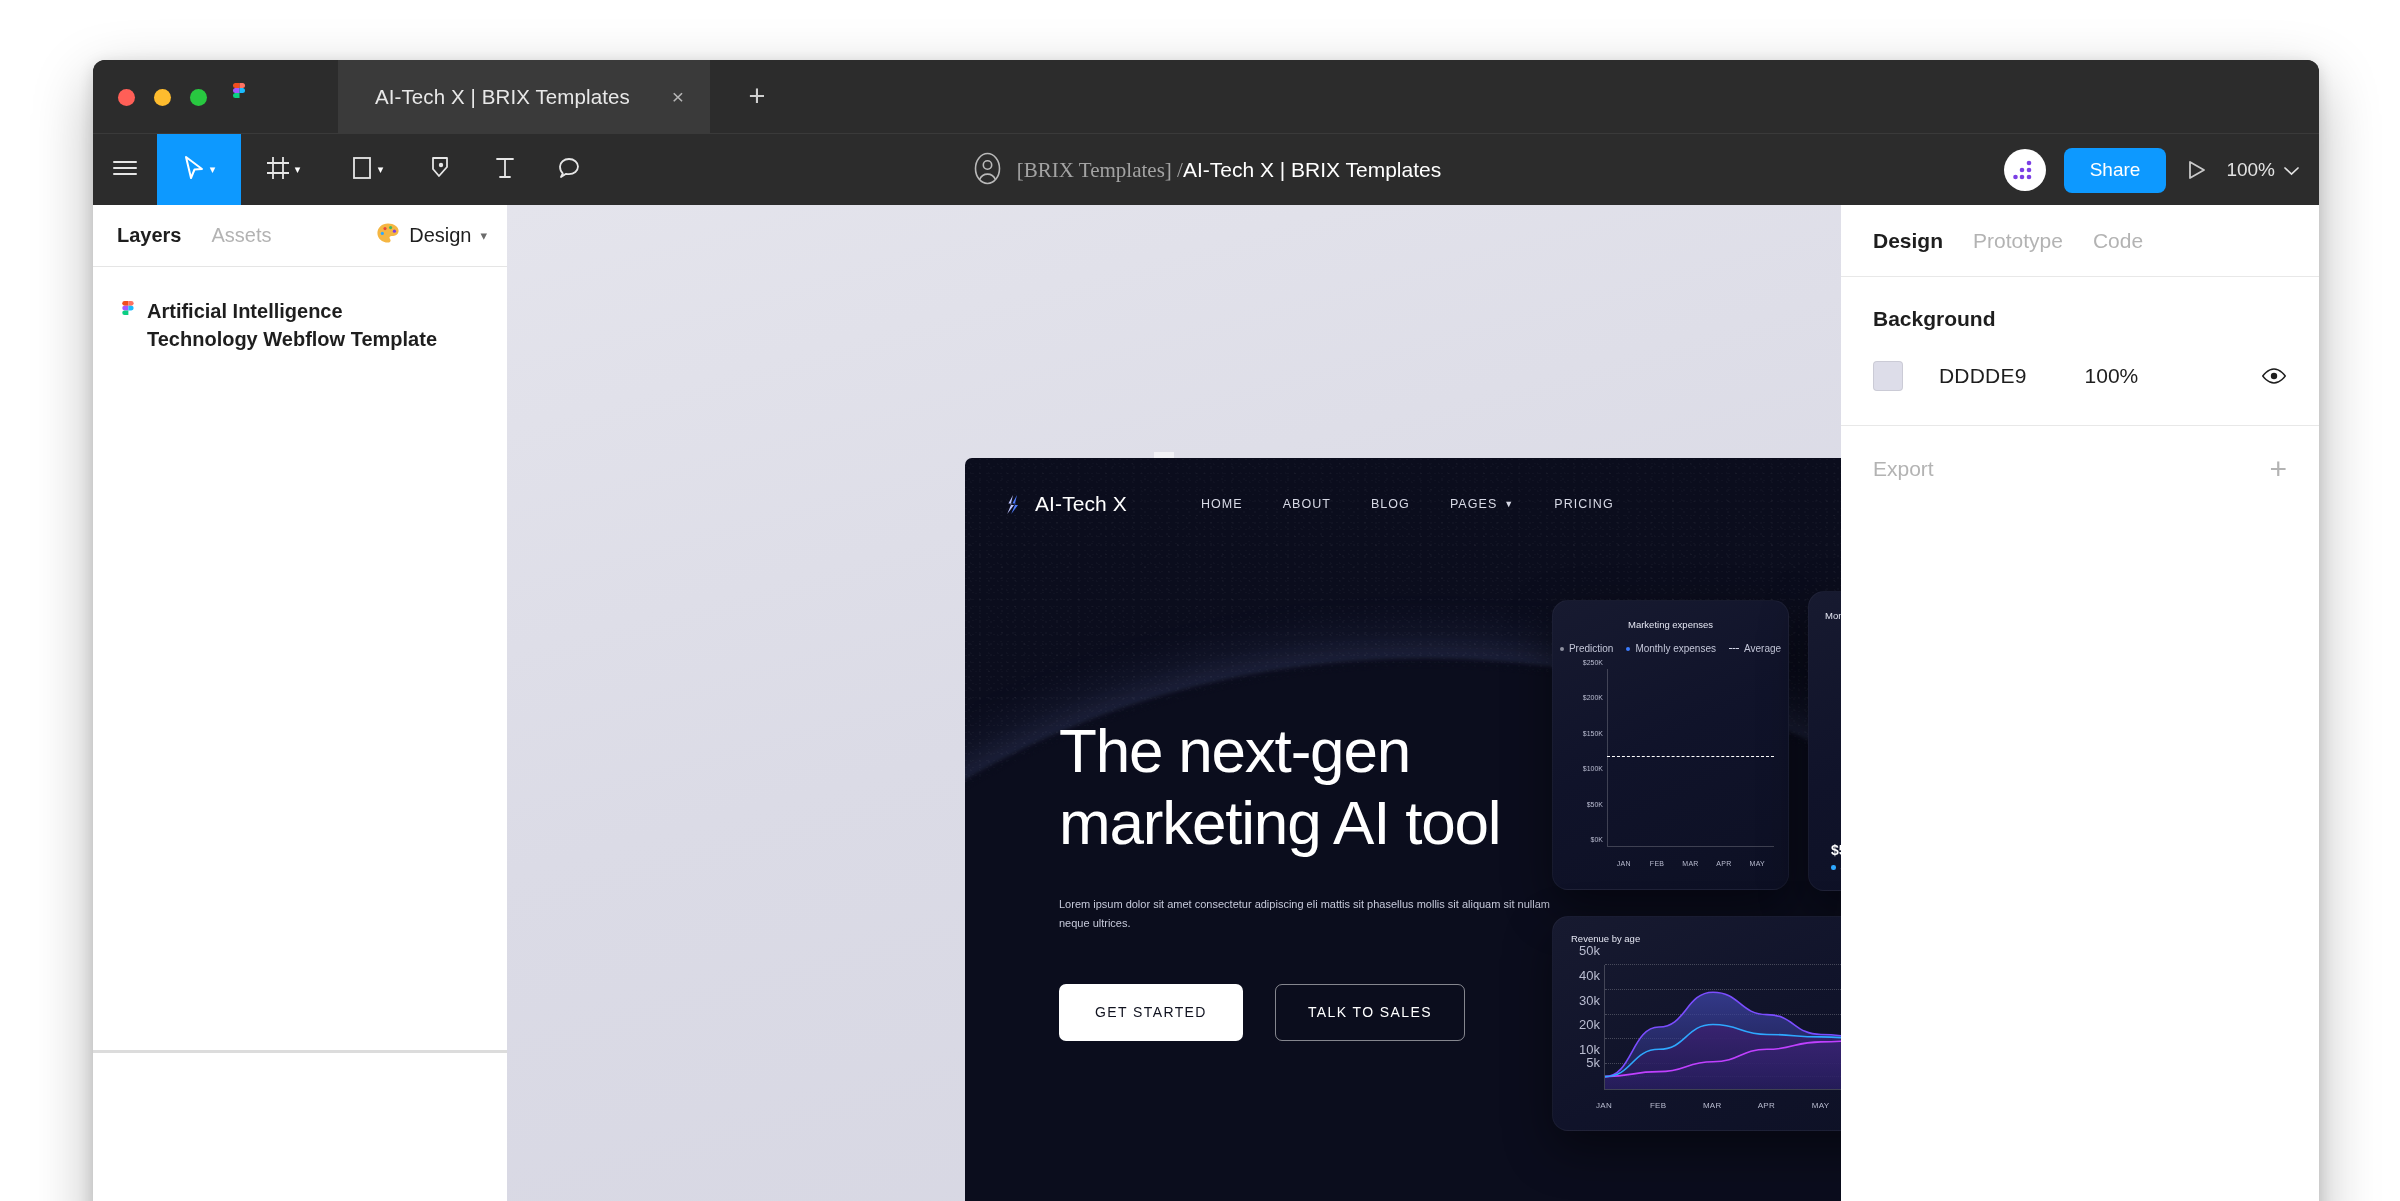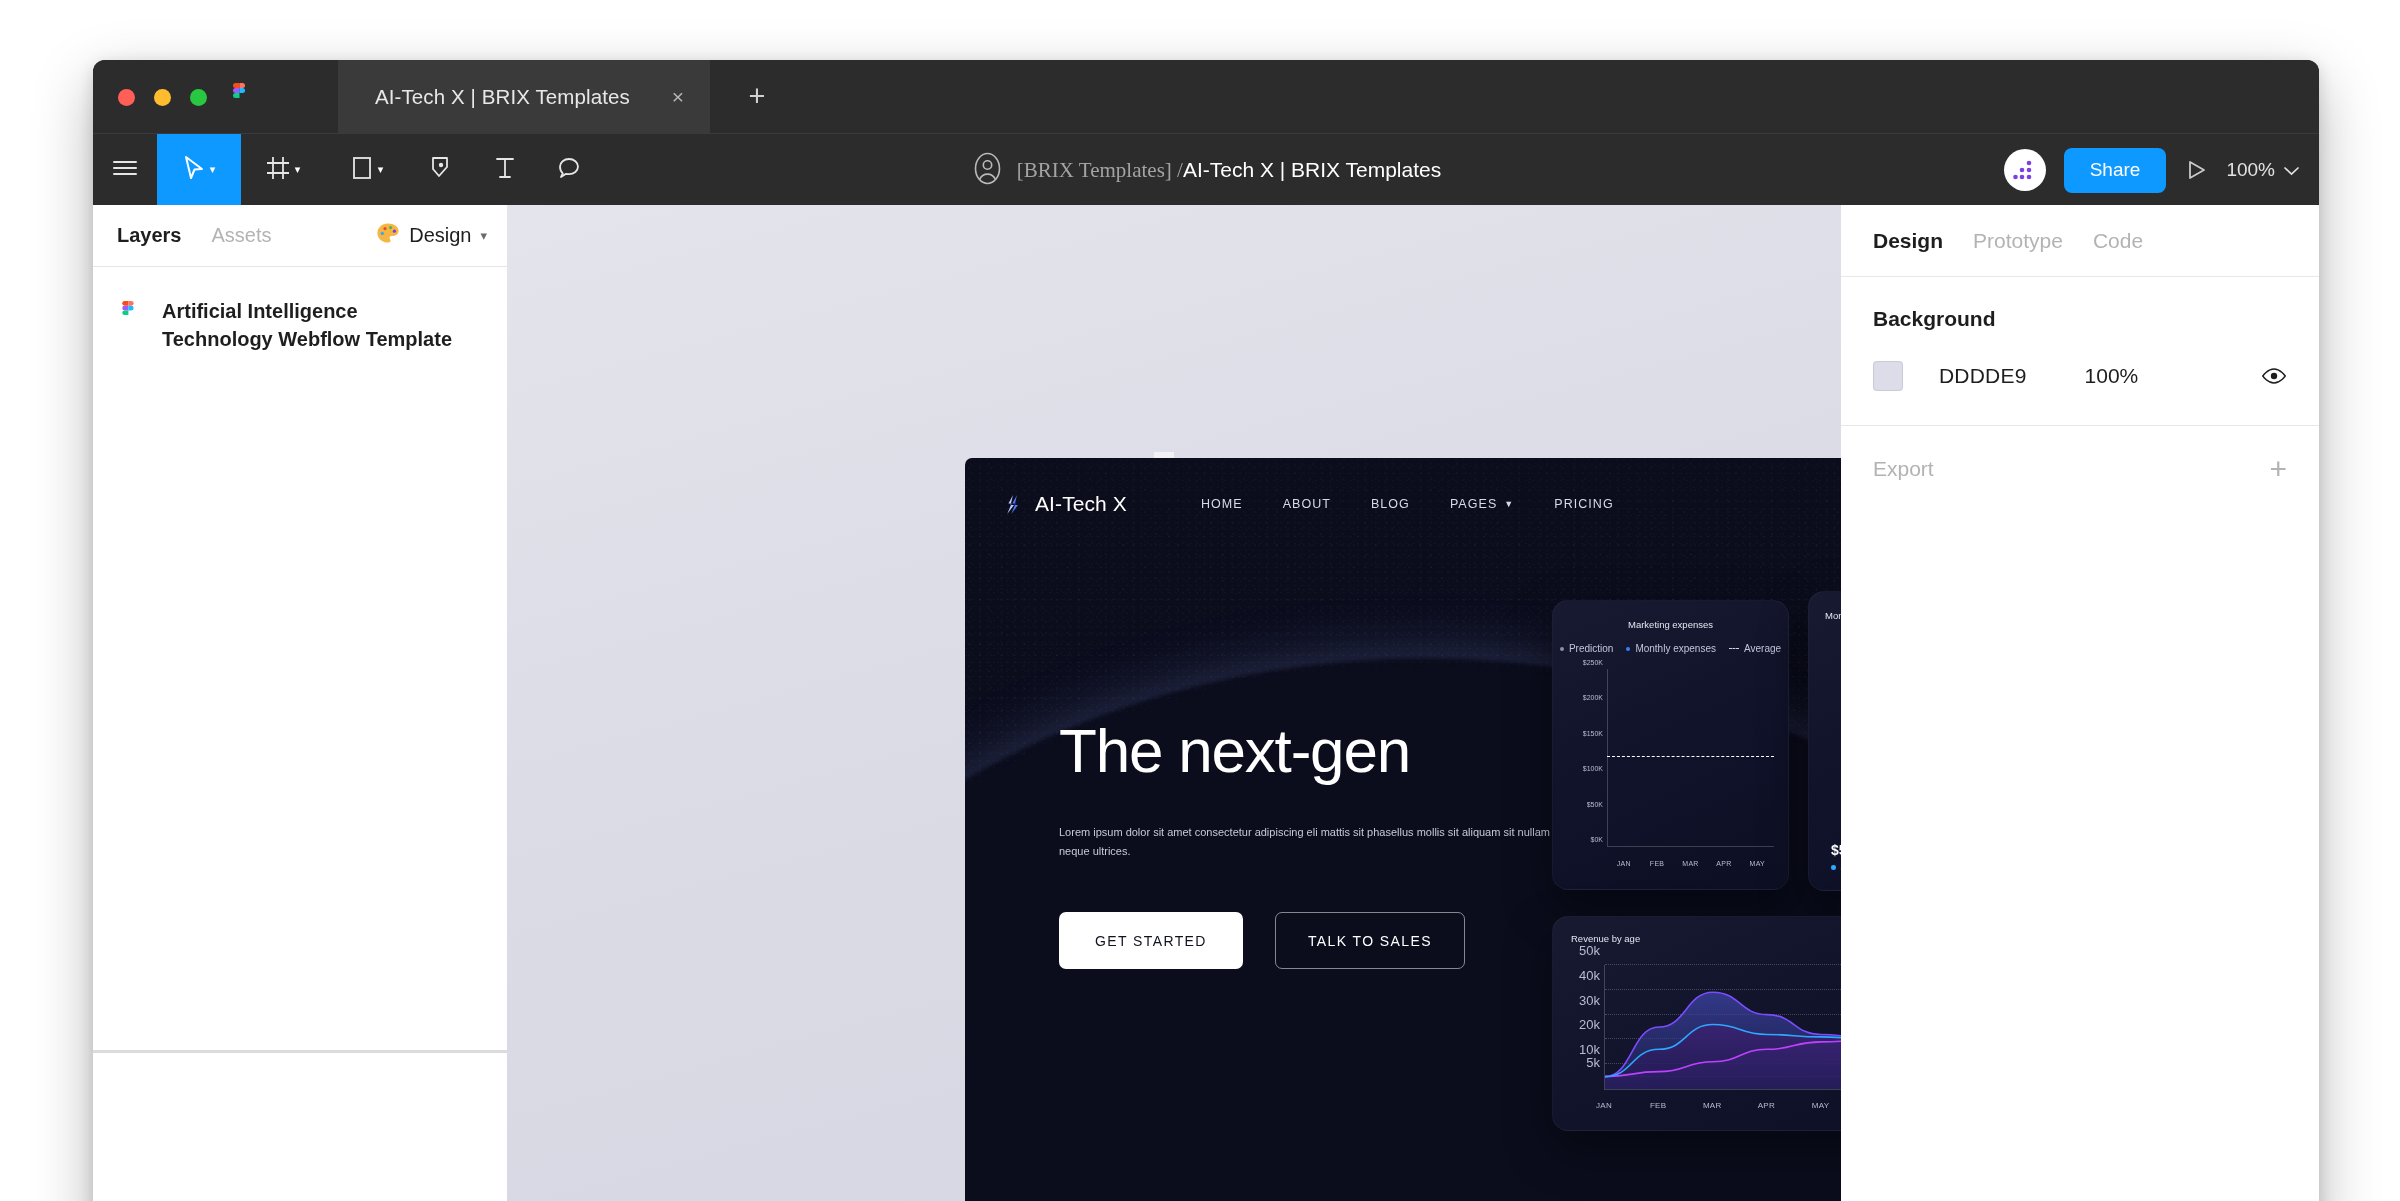--- a/index.html
+++ b/index.html
@@ -119,21 +119,21 @@
   #tab-layers { color: #1e1e1e; font-weight: bold; }
   #tab-assets { color: #b3b3b3; }
   #design-switch {
     position: absolute; right: 20px; display: flex; align-items: center; gap: 9px;
     color: #1e1e1e; font-size: 20px;
   }
   #design-switch .chev { color: #6b6b6b; font-size: 13px; }
 
   #layer-list { padding: 22px 0 0 0; }
   #layer-item {
-    display: flex; align-items: flex-start; gap: 24px;
+    display: flex; align-items: flex-start; gap: 9px;
     padding: 8px 20px 8px 25px;
   }
   #layer-item .label {
     font-size: 20px; font-weight: bold; color: #1e1e1e; line-height: 1.42;
     max-width: 300px;
   }
   #panel-divider {
     position: absolute; left: 0; right: 0; top: 845px;
     height: 3px; background: #dcdcdc;
   }
@@ -601,21 +601,21 @@
                 <span class="chev">▼</span>
               </span>
             <span class="mi">
                 <span>PRICING</span>
               </span>
           </nav>
 
         </div>
 
         <div id="hero-text">
-          <h1 id="hero-title"><span>The next-gen</span><br></h1>
+          <h1 id="hero-title"><span>The next-gen</span><br><span>marketing AI tool</span></h1>
           <p id="hero-sub">Lorem ipsum dolor sit amet consectetur adipiscing eli mattis sit phasellus mollis sit aliquam sit nullam neque ultrices.</p>
           <div id="hero-buttons">
             <button id="hero-primary">GET STARTED</button>
             <button id="hero-secondary">TALK TO SALES</button>
           </div>
         </div>
 
         <div class="card" id="card-expenses">
           <div class="card-title" id="exp-title">Marketing expenses</div>
           <div id="exp-legend">

